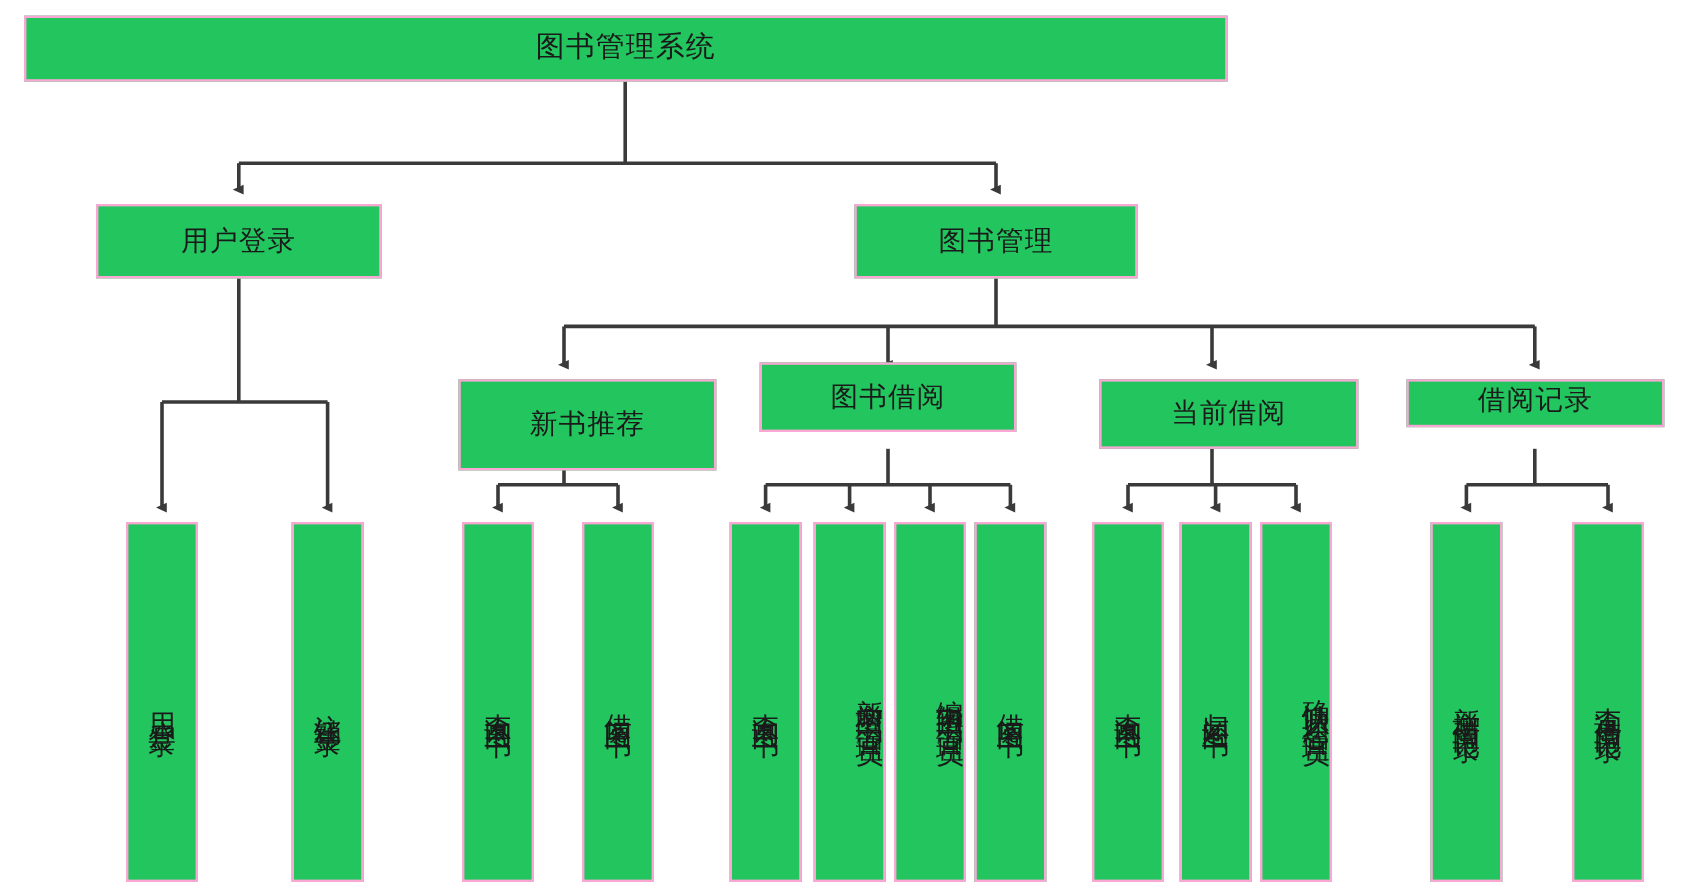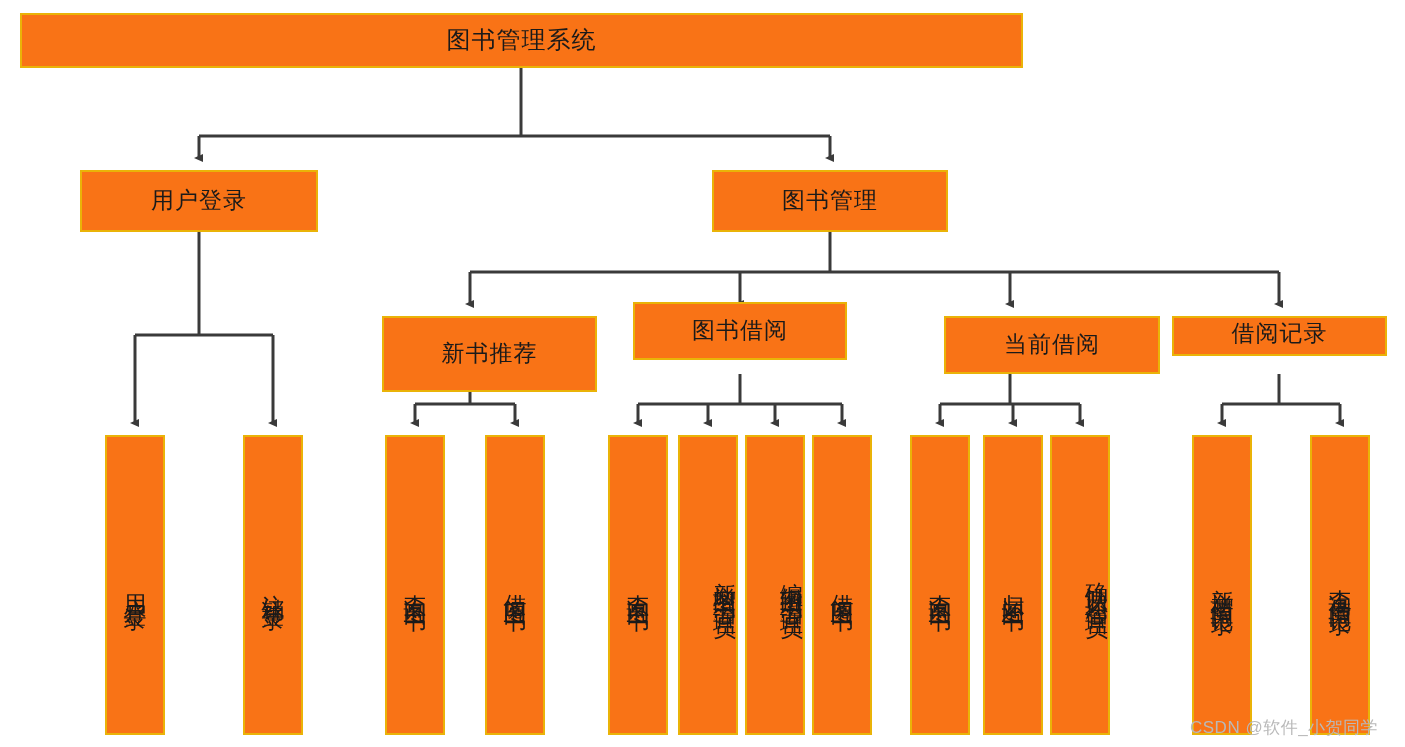--- a/index.html
+++ b/index.html
@@ -17,22 +17,22 @@
   }
   svg.wires {
     position: absolute;
     left: 0; top: 0;
     width: 1405px;
     height: 747px;
     pointer-events: none;
   }
   .node {
     position: absolute;
-    border: 2px solid #eab308;
-    background: #f97316;
+    border: 2px solid #f9a8d4;
+    background: #22c55e;
     display: flex;
     align-items: center;
     justify-content: center;
     color: #1a1a1a;
   }
   .node-h {
     font-size: 23px;
     letter-spacing: 1px;
     line-height: 1.1;
     white-space: nowrap;
@@ -129,21 +129,21 @@
   <div class="node node-h node-root" style="left:20px; top:13px; width:1003px; height:55px;">图书管理系统</div>
 
   <div class="node node-h" style="left:80px; top:170px; width:238px; height:62px;">用户登录</div>
 
   <div class="node node-h" style="left:712px; top:170px; width:236px; height:62px;text-align:center;">图书管理</div>
 
   <div class="node node-h" style="left:382px; top:316px; width:215px; height:76px;">新书推荐</div>
 
   <div class="node node-h" style="left:633px; top:302px; width:214px; height:58px;">图书借阅</div>
 
-  <div class="node node-h" style="left:944px; top:316px; width:216px; height:58px;">当前借阅</div>
+  <div class="node node-h" style="left:916px; top:316px; width:216px; height:58px;">当前借阅</div>
 
   <div class="node node-h" style="left:1172px; top:316px; width:215px; height:40px;font-family:Liberation Mono, monospace;">借阅记录</div>
 
   <div class="node node-v leaf" style="left:105px; top:435px; width:60px; height:300px;">用户登录</div>
 
   <div class="node node-v leaf" style="left:243px; top:435px; width:60px; height:300px;">注销登录</div>
 
   <div class="node node-v leaf" style="left:385px; top:435px; width:60px; height:300px;">查询图书</div>
 
   <div class="node node-v leaf" style="left:485px; top:435px; width:60px; height:300px;">借阅图书</div>
@@ -159,15 +159,14 @@
   <div class="node node-v leaf" style="left:910px; top:435px; width:60px; height:300px;">查询图书</div>
 
   <div class="node node-v leaf" style="left:983px; top:435px; width:60px; height:300px;">归还图书</div>
 
   <div class="node node-v leaf" style="left:1050px; top:435px; width:60px; height:300px; align-items:flex-start;">确认归还（管理员）</div>
 
   <div class="node node-v leaf" style="left:1192px; top:435px; width:60px; height:300px;">新增借阅记录</div>
 
   <div class="node node-v leaf" style="left:1310px; top:435px; width:60px; height:300px;">查询借阅记录</div>
 
-  <div class="watermark" style="left:1190px; top:716px;">CSDN @软件_小贺同学</div>
 
 </div>
 
 </body></html>

